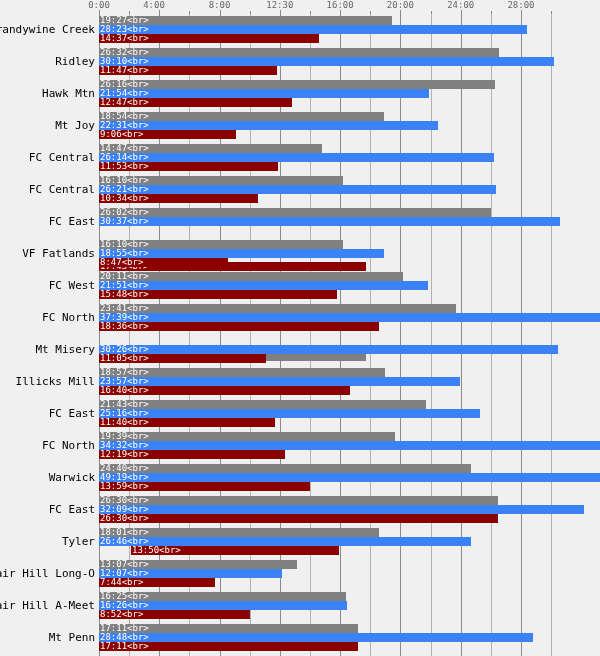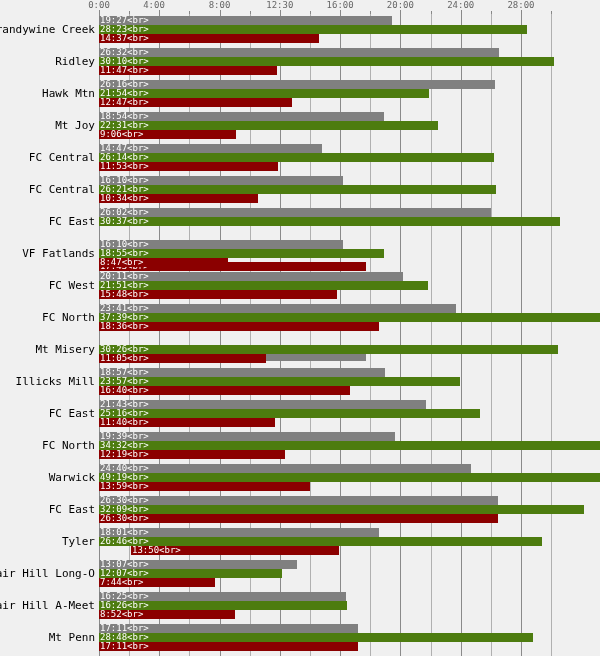--- a/index.html
+++ b/index.html
@@ -92,21 +92,21 @@
     color: #000000;
     white-space: nowrap;
     text-align: right;
   }
   .bar {
     position: absolute;
     left: 99px;
     height: 9px;
   }
   .bar.s0 { background: #808080; }
-  .bar.s1 { background: #4d7c0f; }
+  .bar.s1 { background: #3b82f6; }
   .bar.s2 { background: #8b0000; }
 
   .bar-label {
     position: absolute;
     left: 1px;
     top: -1px;
     font-size: 9px;
     line-height: 10px;
     color: #ffffff;
     white-space: nowrap;
@@ -355,21 +355,21 @@
           </div>
           <div class="bar s2" style="top: 18px; width: 399.355px;">
             <div class="bar-label">26:30&lt;br&gt;</div>
           </div>
         </div>
         <div class="group" style="top: 514px; height: 27px;">
           <div class="group-label">Tyler</div>
           <div class="bar s0" style="top: 0px; width: 271.561px; padding-left: 8px;">
             <div class="bar-label">18:01&lt;br&gt;</div>
           </div>
-          <div class="bar s1" style="top: 9px; width: 443px;">
+          <div class="bar s1" style="top: 9px; width: 372px;">
             <div class="bar-label">26:46&lt;br&gt;</div>
           </div>
           <div class="bar s2" style="top: 18px; width: 208.418px; margin-left: 32px;">
             <div class="bar-label">13:50&lt;br&gt;</div>
           </div>
         </div>
         <div class="group" style="top: 546px; height: 27px;">
           <div class="group-label">Fair Hill Long-O</div>
           <div class="bar s0" style="top: 0px; width: 197.718px;">
             <div class="bar-label">13:07&lt;br&gt;</div>
@@ -382,21 +382,21 @@
           </div>
         </div>
         <div class="group" style="top: 578px; height: 27px;">
           <div class="group-label">Fair Hill A-Meet</div>
           <div class="bar s0" style="top: 0px; width: 247.449px;">
             <div class="bar-label">16:25&lt;br&gt;</div>
           </div>
           <div class="bar s1" style="top: 9px; width: 247.6px;">
             <div class="bar-label">16:26&lt;br&gt;</div>
           </div>
-          <div class="bar s2" style="top: 18px; width: 136px;">
+          <div class="bar s2" style="top: 18px; width: 151px;">
             <div class="bar-label">8:52&lt;br&gt;</div>
           </div>
         </div>
         <div class="group" style="top: 610px; height: 27px;">
           <div class="group-label">Mt Penn</div>
           <div class="bar s0" style="top: 0px; width: 258.903px;">
             <div class="bar-label">17:11&lt;br&gt;</div>
           </div>
           <div class="bar s1" style="top: 9px; width: 434.016px;">
             <div class="bar-label">28:48&lt;br&gt;</div>

